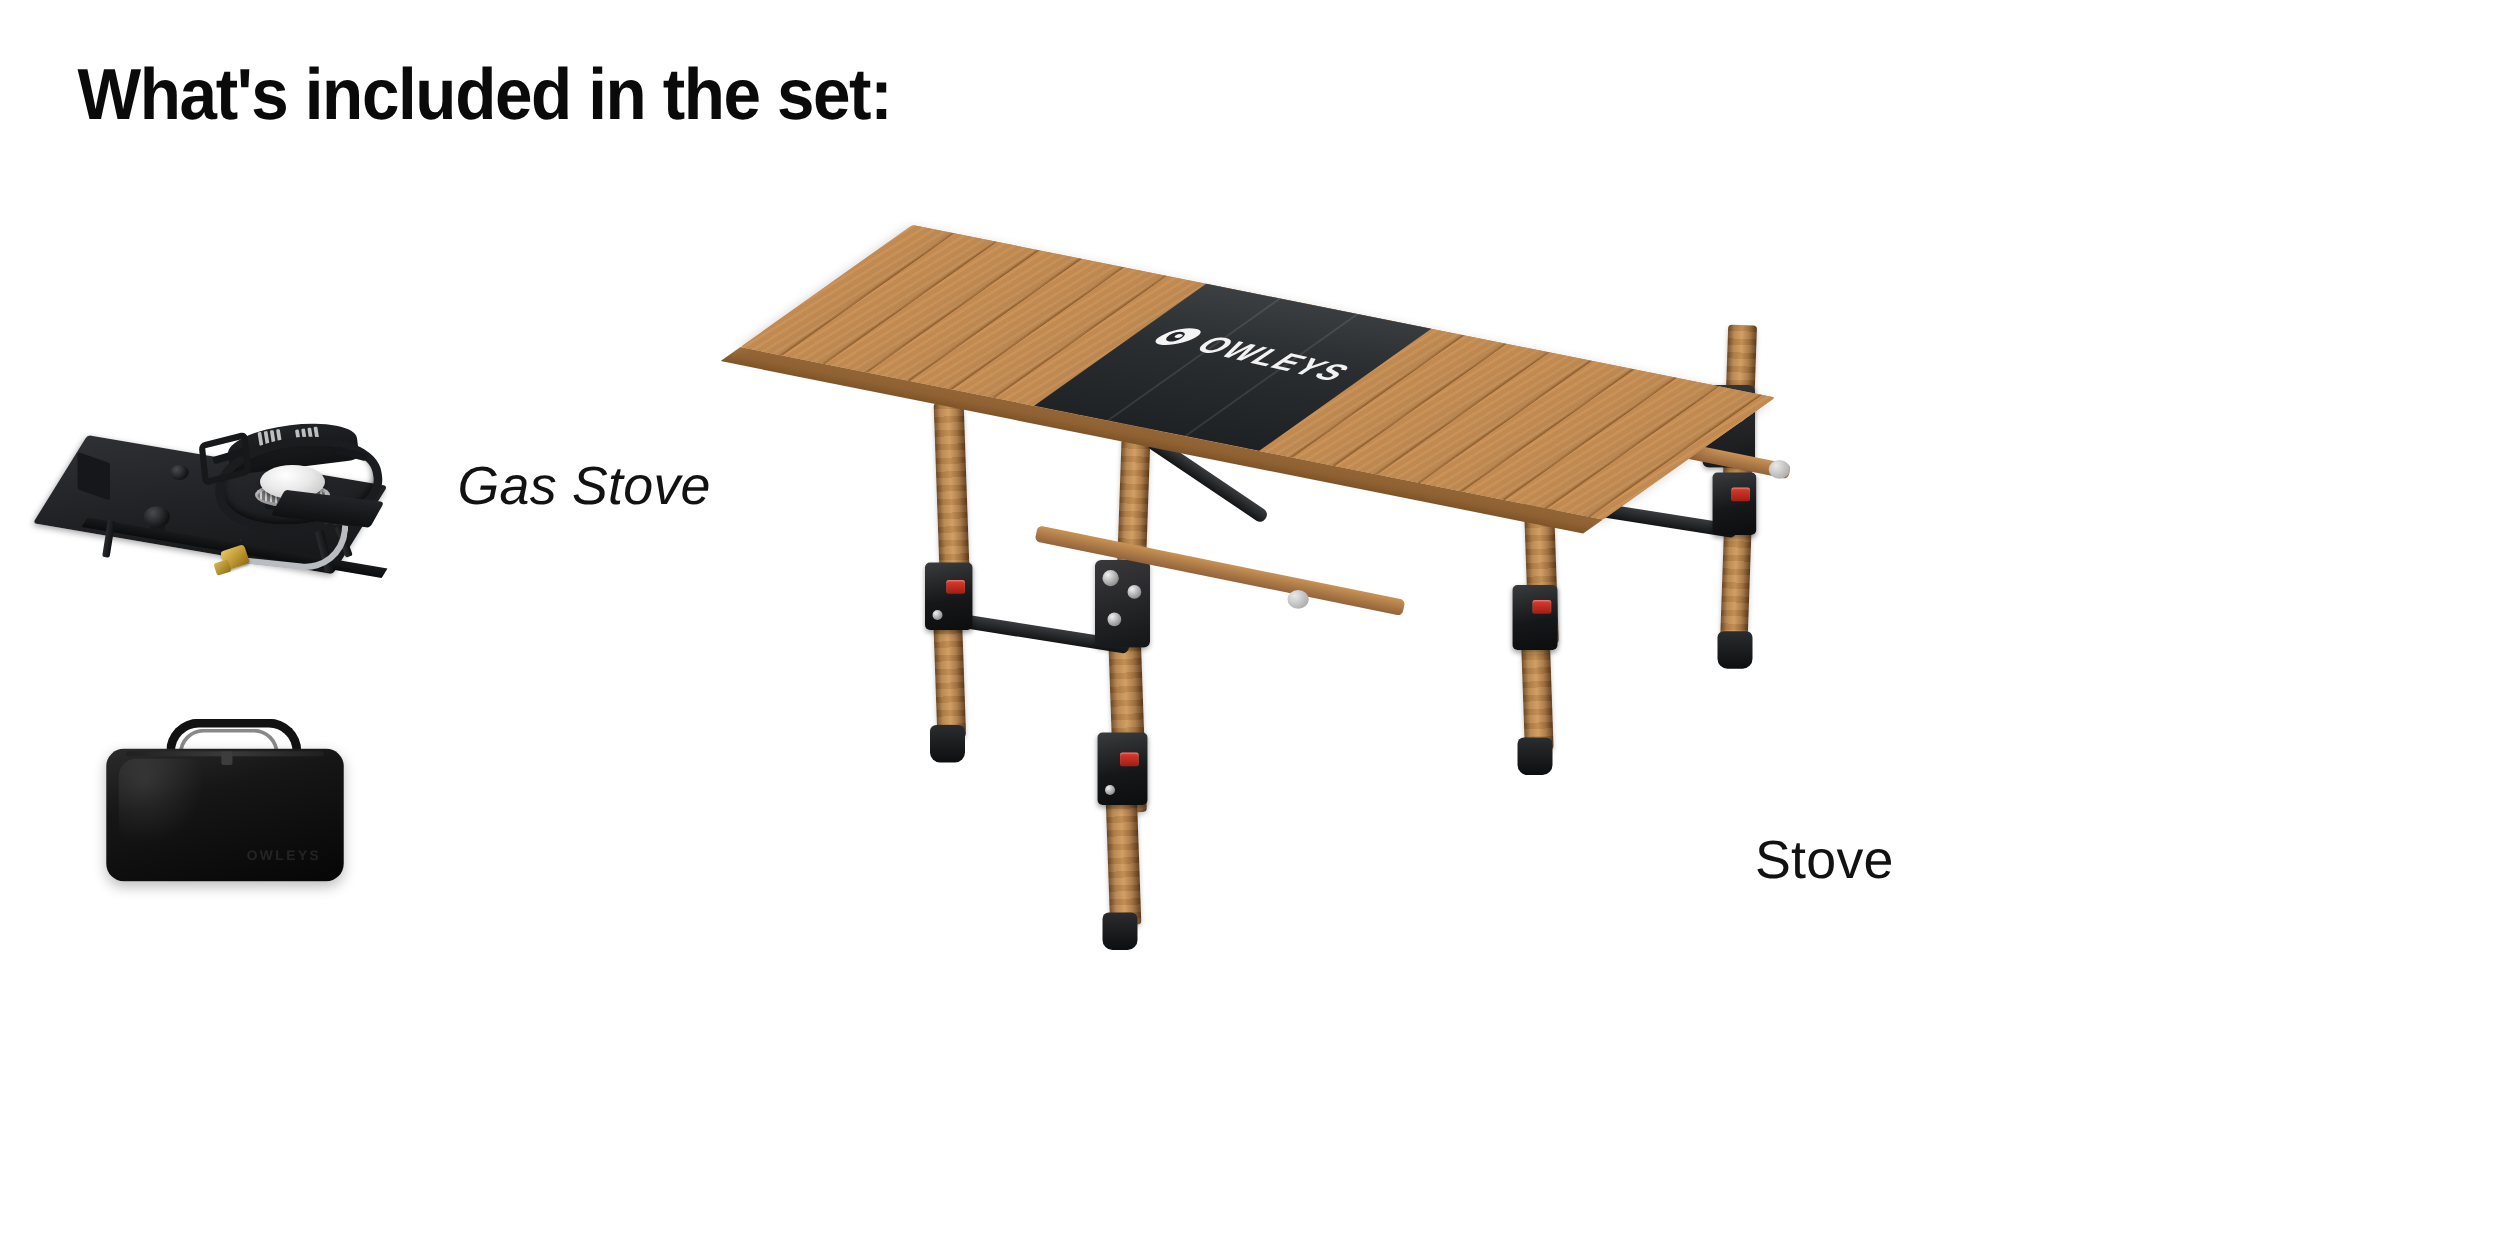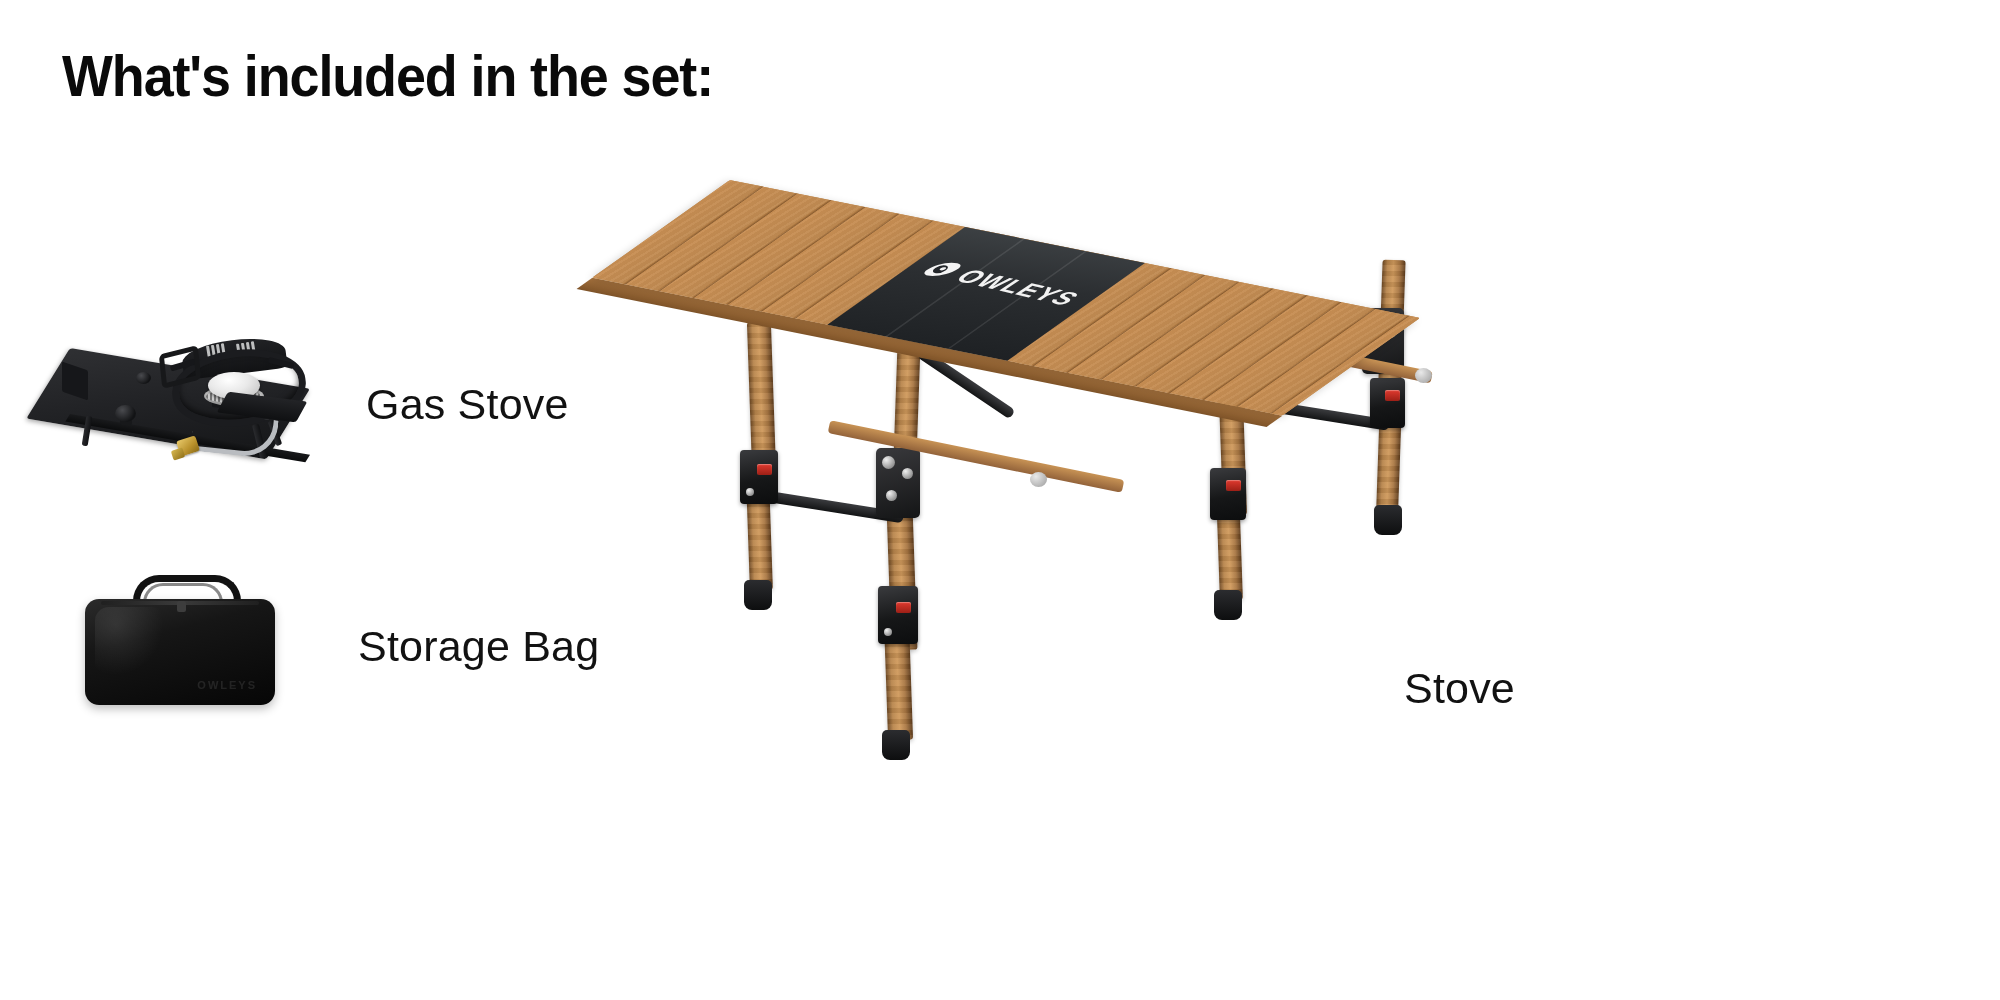--- a/index.html
+++ b/index.html
@@ -17,21 +17,21 @@
     letter-spacing:-1.2px;
     transform:scaleX(0.93);transform-origin:left center;
     white-space:nowrap;
   }
 
   
   .item-label{
     position:absolute;font-size:43px;color:#121212;
     font-weight:400;letter-spacing:0.2px;white-space:nowrap;
   }
-  #lbl-stove{left:366px;top:380px;}
+  #lbl-stove{left:366px;top:365px;font-style:italic;}
   #lbl-bag{left:358px;top:622px;}
   #lbl-table{left:1404px;top:664px;}
 
   
   .stove{position:absolute;left:60px;top:320px;width:270px;height:130px;}
   .stove-plate{
     position:absolute;left:10px;top:28px;width:240px;height:84px;
     background:linear-gradient(160deg,#2f3033 0%,#222326 45%,#141517 100%);
     transform:matrix(1,0.17,-0.52,0.84,0,0);
     transform-origin:left top;
@@ -335,21 +335,20 @@
   <div class="bag">
     <div class="bag-handle"></div>
     <div class="bag-handle-inner"></div>
     <div class="bag-body"></div>
     <div class="bag-sheen"></div>
     <div class="bag-zip"></div>
     <div class="bag-zip-pull"></div>
     <div class="bag-logo">OWLEYS</div>
   </div>
 
-  <div class="item-label" id="lbl-bag">Storage Bag</div>
 
   <div class="table-art">
 
     <div class="leg" id="leg-br">
         <span class="leg-grain"></span>
       </div>
     <div class="leg" id="leg-br-lo">
         <span class="leg-grain"></span>
       </div>
     <div class="leg" id="leg-bl">

